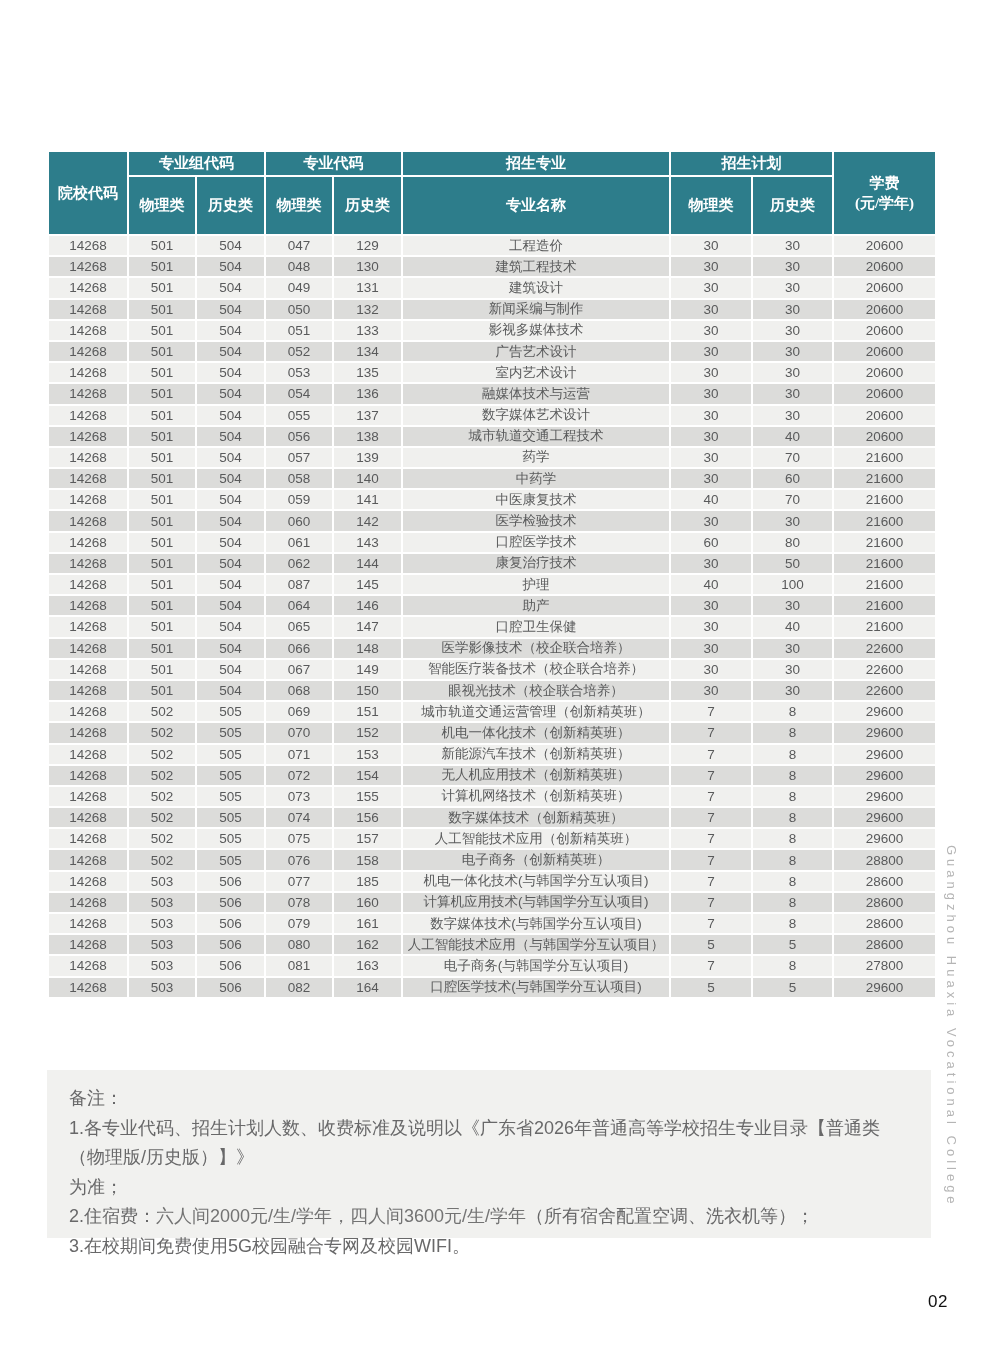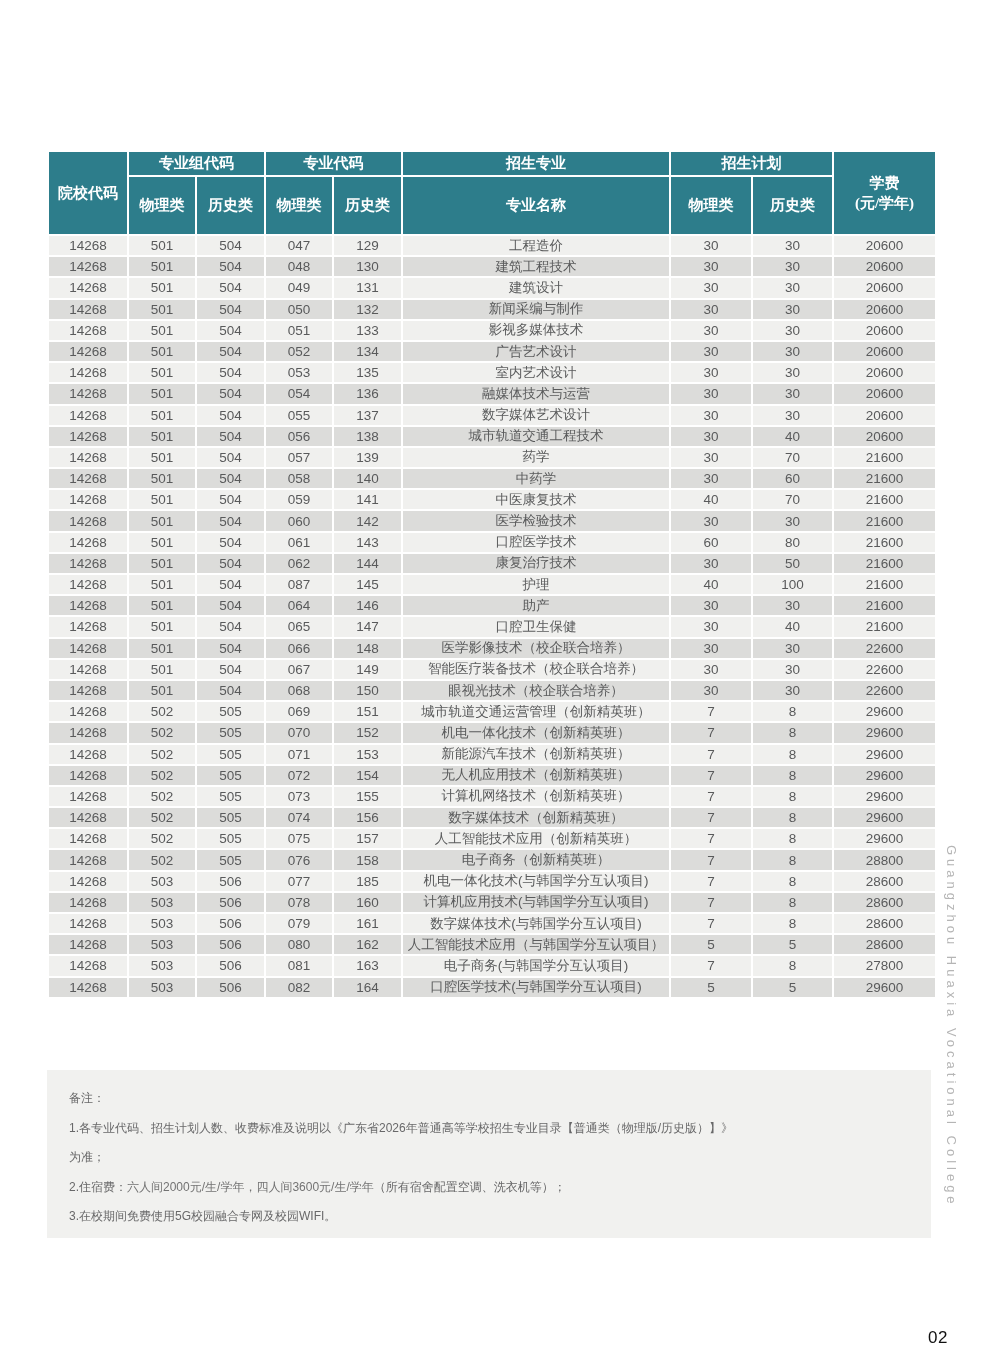--- a/index.html
+++ b/index.html
@@ -44,21 +44,21 @@
   tbody tr:nth-child(odd) td  { background: #f0f0ee; }
   tbody tr:nth-child(even) td { background: #dcdcda; }
 
   
   .notes {
     position: absolute;
     left: 47px; top: 1070px;
     width: 884px; height: 168px;
     background: #f1f1ef;
     padding: 14px 22px;
-    font-size: 12px;
+    font-size: 18px;
     color: #686869;
     line-height: 29.5px;
   }
   .notes .line { display: block; }
   .notes .hl { color: #737373; }
 
   
   .watermark {
     position: absolute;
     left: 944px; top: 845px;
@@ -70,21 +70,20 @@
     white-space: nowrap;
   }
 
   
   .page-num {
     position: absolute;
     left: 928px; top: 1292px;
     font-size: 17px;
     color: #111111;
     letter-spacing: 0.5px;
-    margin-top: 36px;
   }
 </style>
 </head>
 <body>
 
 <div class="page">
 
   <div class="table-wrap">
     <table class="admission">
       <colgroup>

